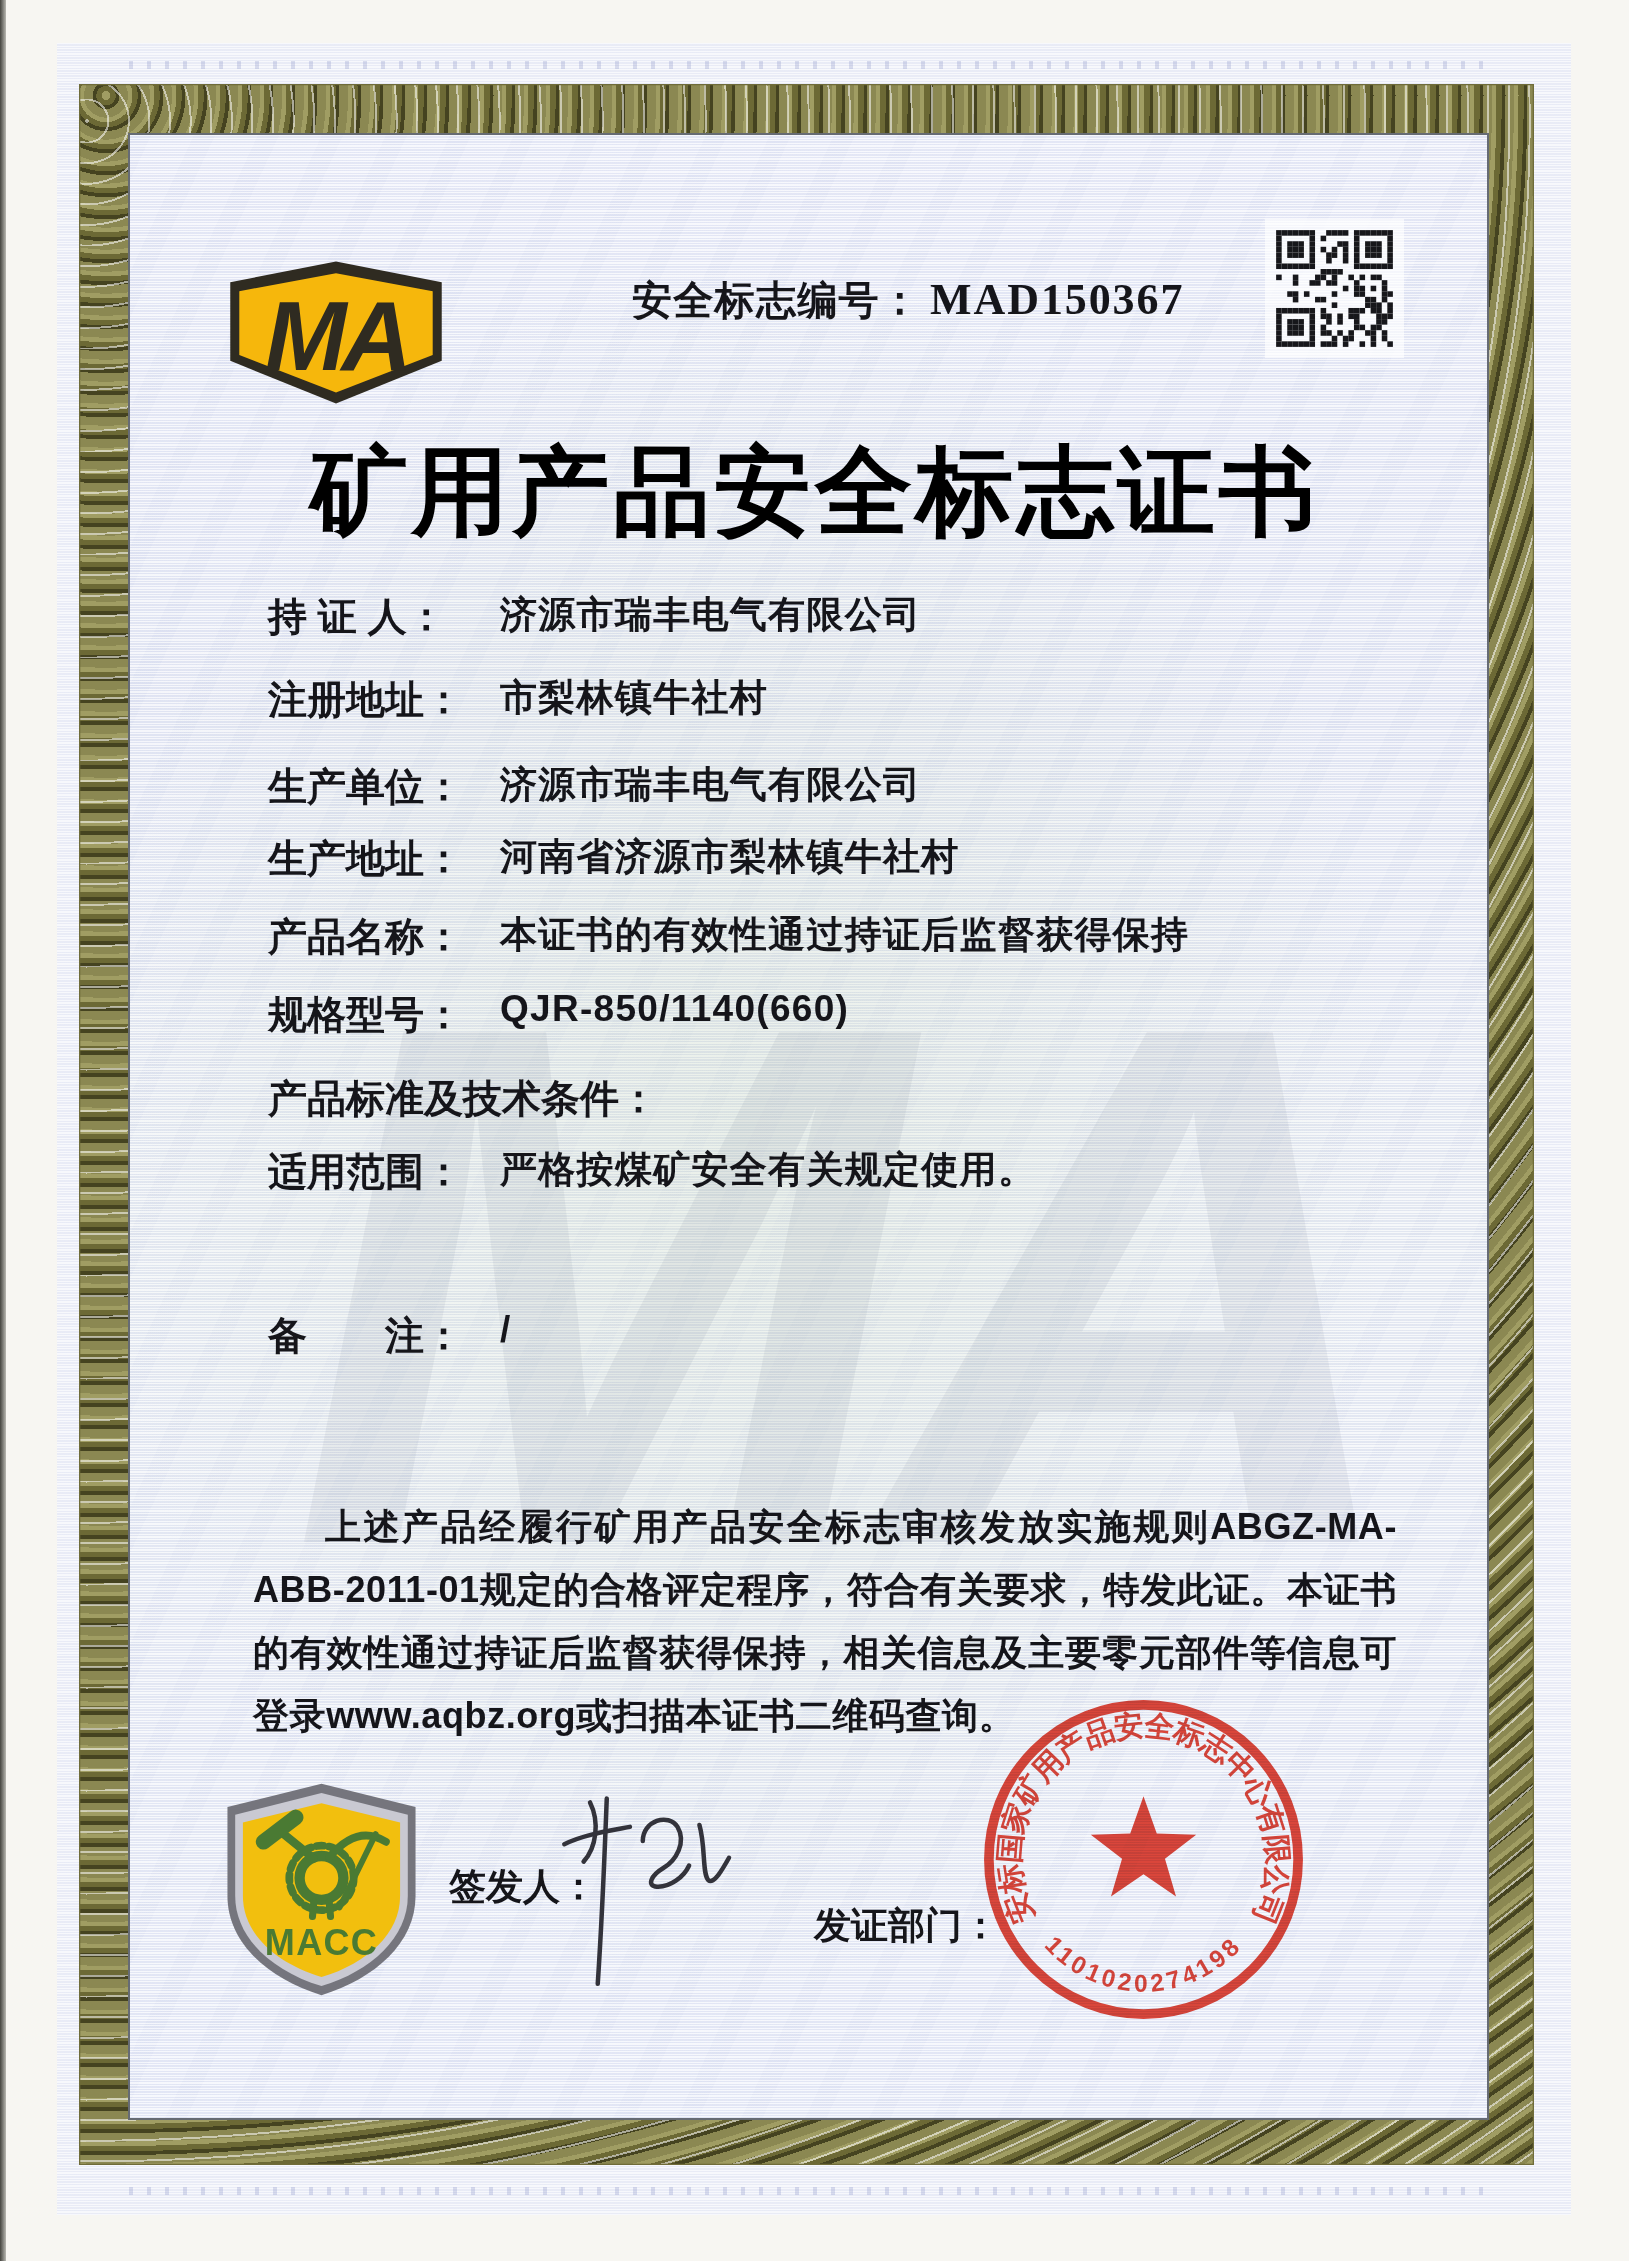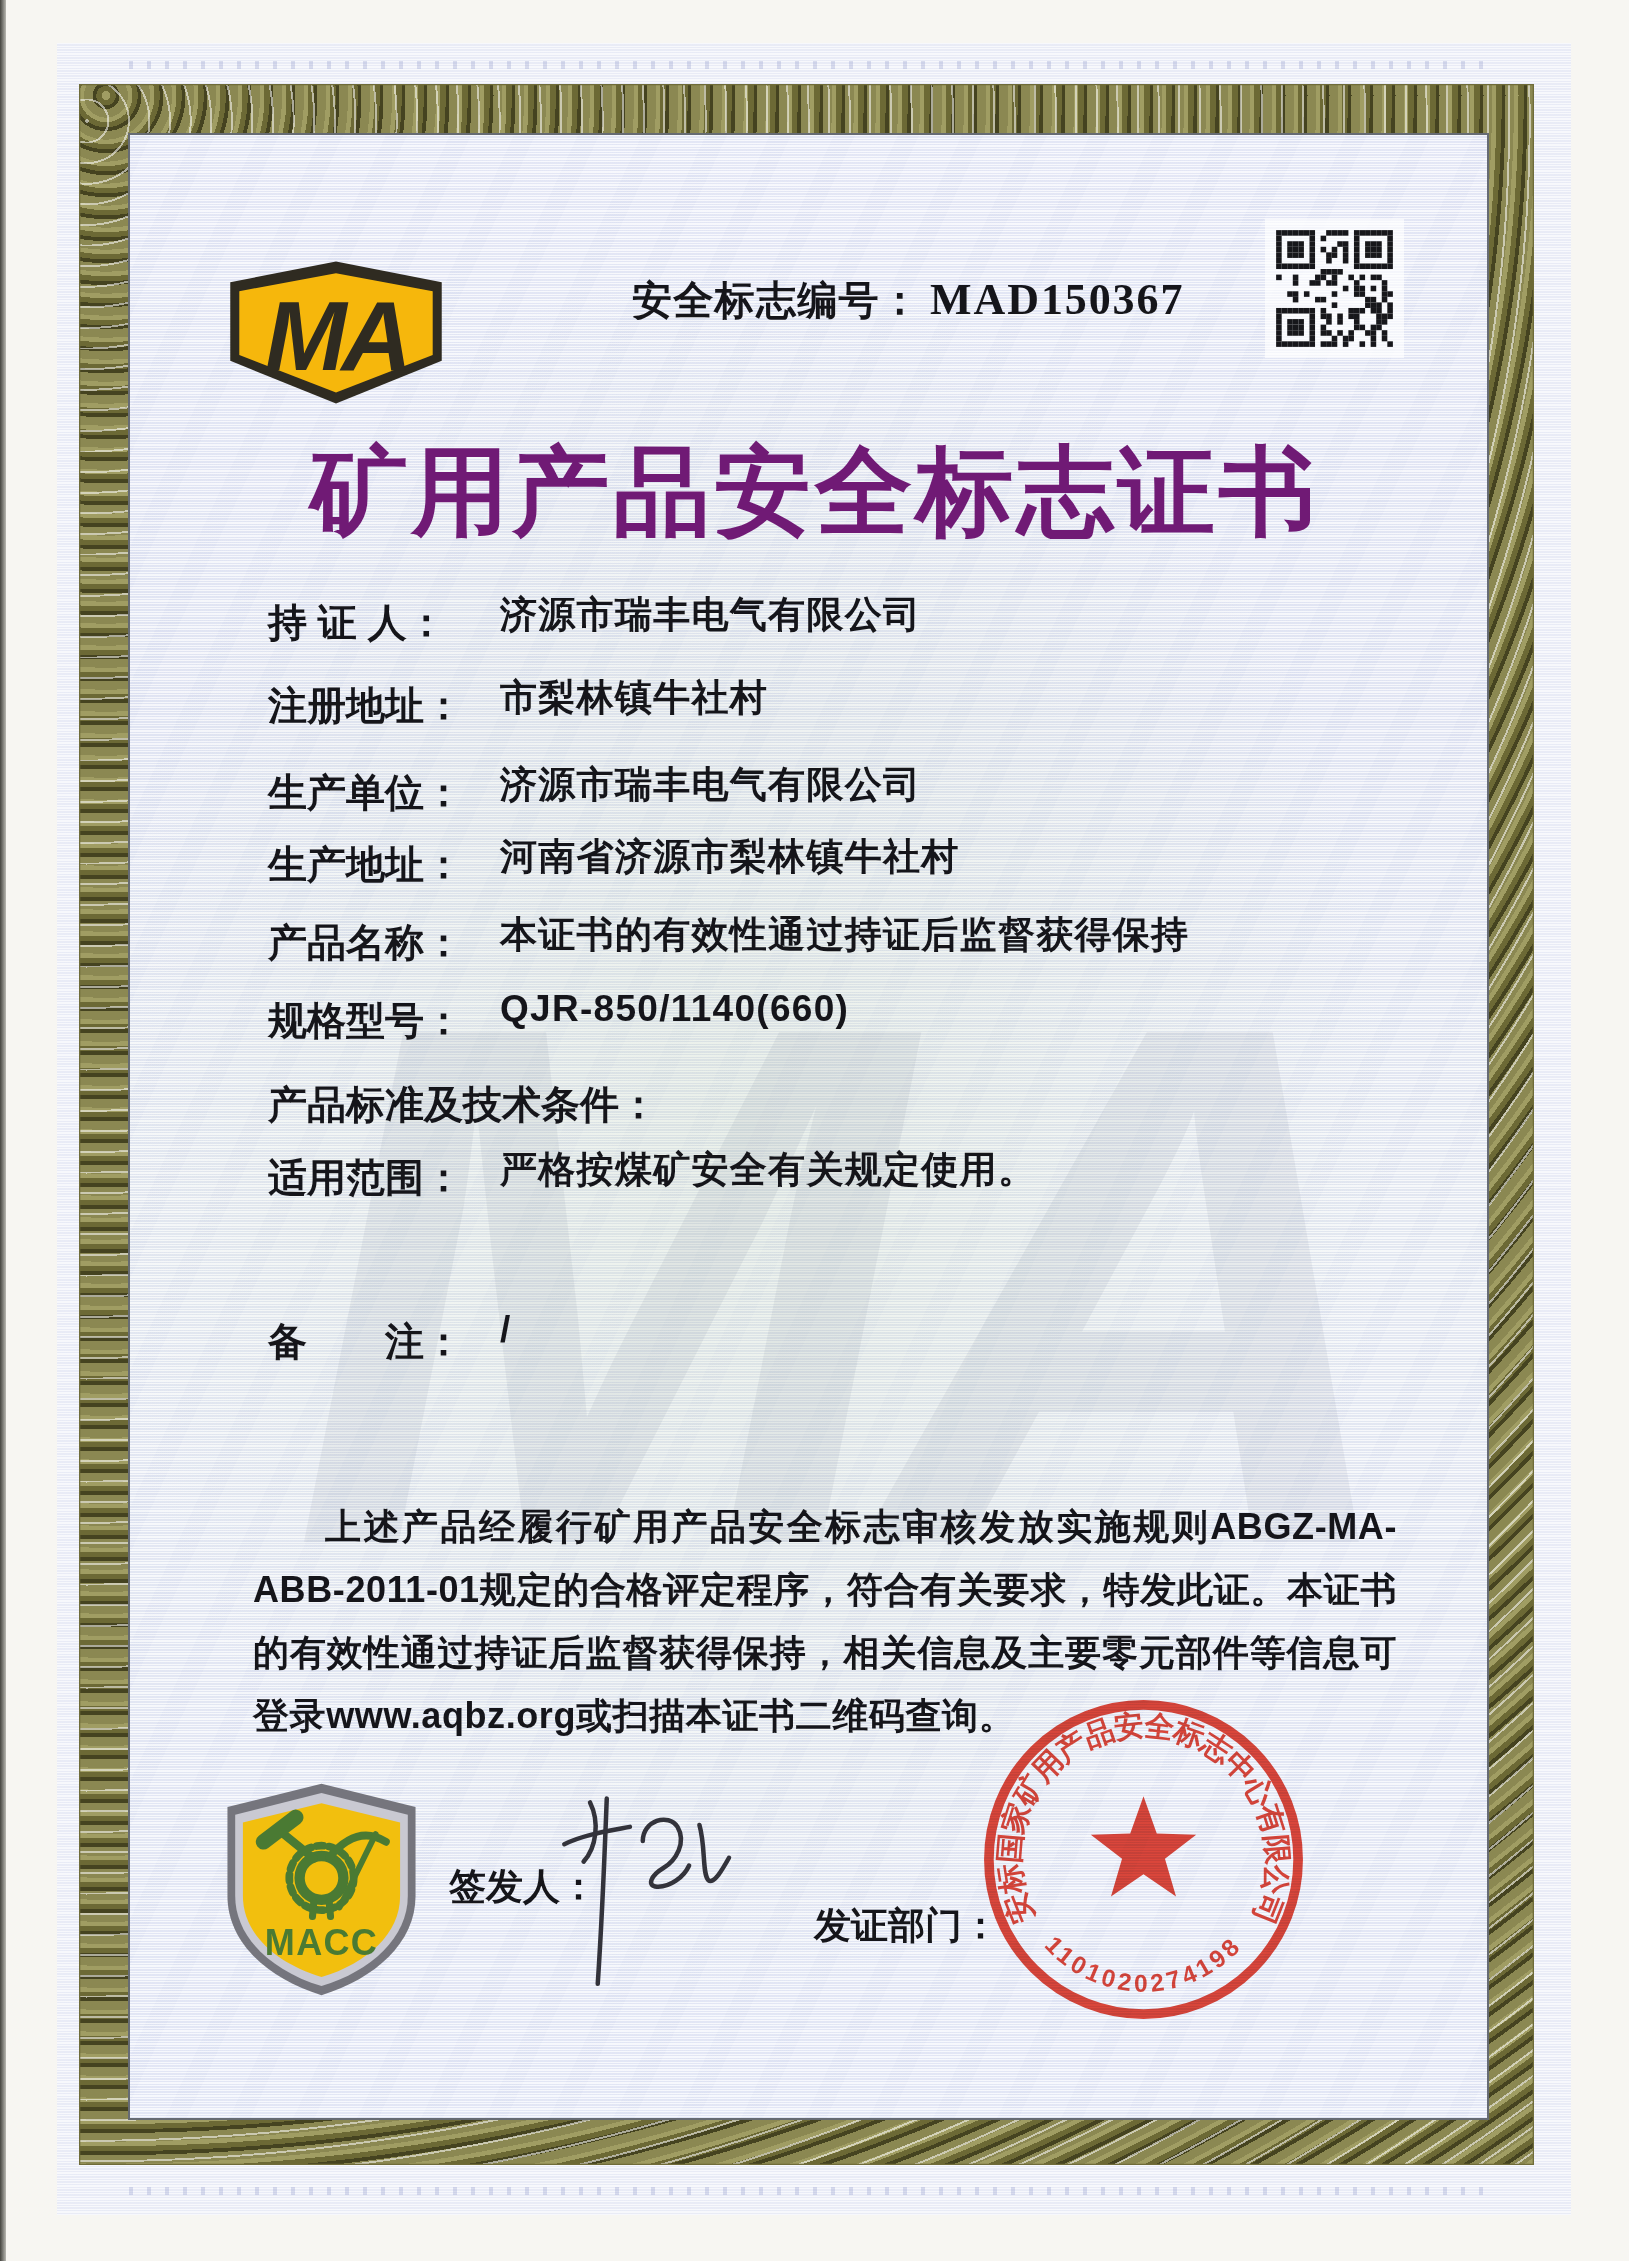--- a/index.html
+++ b/index.html
@@ -29,23 +29,23 @@
   .tint{position:absolute;inset:0;background:radial-gradient(ellipse at 45% 50%,rgba(186,208,168,.20),transparent 62%);}
   .watermark{position:absolute;left:161px;top:780px;font-size:741px;line-height:1;
         font-style:italic;font-weight:900;letter-spacing:-31px;color:rgba(122,126,152,.10);z-index:0;}
   .ma-badge{position:absolute;left:225px;top:259px;width:222px;height:147px;z-index:3;}
   .ma-badge text{font-family:"Liberation Sans",sans-serif;font-weight:bold;font-style:italic;}
   .cert-no{position:absolute;left:632px;top:273px;z-index:3;white-space:nowrap;text-align:center;}
   .cert-no-label{font-size:40px;font-weight:bold;letter-spacing:1.3px;}
   .cert-no-value{font-family:"Liberation Serif",serif;font-size:44px;font-weight:bold;letter-spacing:1.9px;margin-left:9px;}
   .qr{position:absolute;left:1265px;top:219px;width:139px;height:139px;z-index:3;}
   .title{position:absolute;left:170px;top:428px;width:1290px;margin:0;text-align:center;z-index:3;
-        font-size:97px;font-weight:900;letter-spacing:3.9px;color:#701a75;}
+        font-size:97px;font-weight:900;letter-spacing:3.9px;color:#000000;}
   .row{position:absolute;left:0;width:100%;height:52px;z-index:3;}
-  .lab{position:absolute;left:268px;font-size:39px;font-weight:bold;white-space:nowrap;margin-top:6px;}
+  .lab{position:absolute;left:268px;font-size:39px;font-weight:bold;white-space:nowrap;}
   .val{position:absolute;left:500px;font-size:37px;font-weight:bold;letter-spacing:1.3px;white-space:nowrap;}
   .lab2{position:absolute;left:890px;font-size:39px;font-weight:bold;white-space:nowrap;}
   .val2{position:absolute;left:1104px;font-size:37px;font-weight:bold;letter-spacing:1.3px;white-space:nowrap;}
   .val-std{position:absolute;left:636px;top:-11.6px;width:767px;font-size:34px;font-weight:bold;
         line-height:49px;letter-spacing:0;white-space:normal;}
   .statement{position:absolute;left:253px;top:1495px;width:1144px;margin:0;z-index:3;
         font-size:36px;line-height:63px;font-weight:700;text-indent:72px;text-align:justify;letter-spacing:0.6px;}
   .shield{position:absolute;left:222px;top:1780px;width:199px;height:219px;z-index:3;}
   .shield text{font-family:"Liberation Sans",sans-serif;font-weight:bold;}
   .signer-label{position:absolute;left:449px;top:1862px;font-size:37px;font-weight:bold;z-index:3;}

